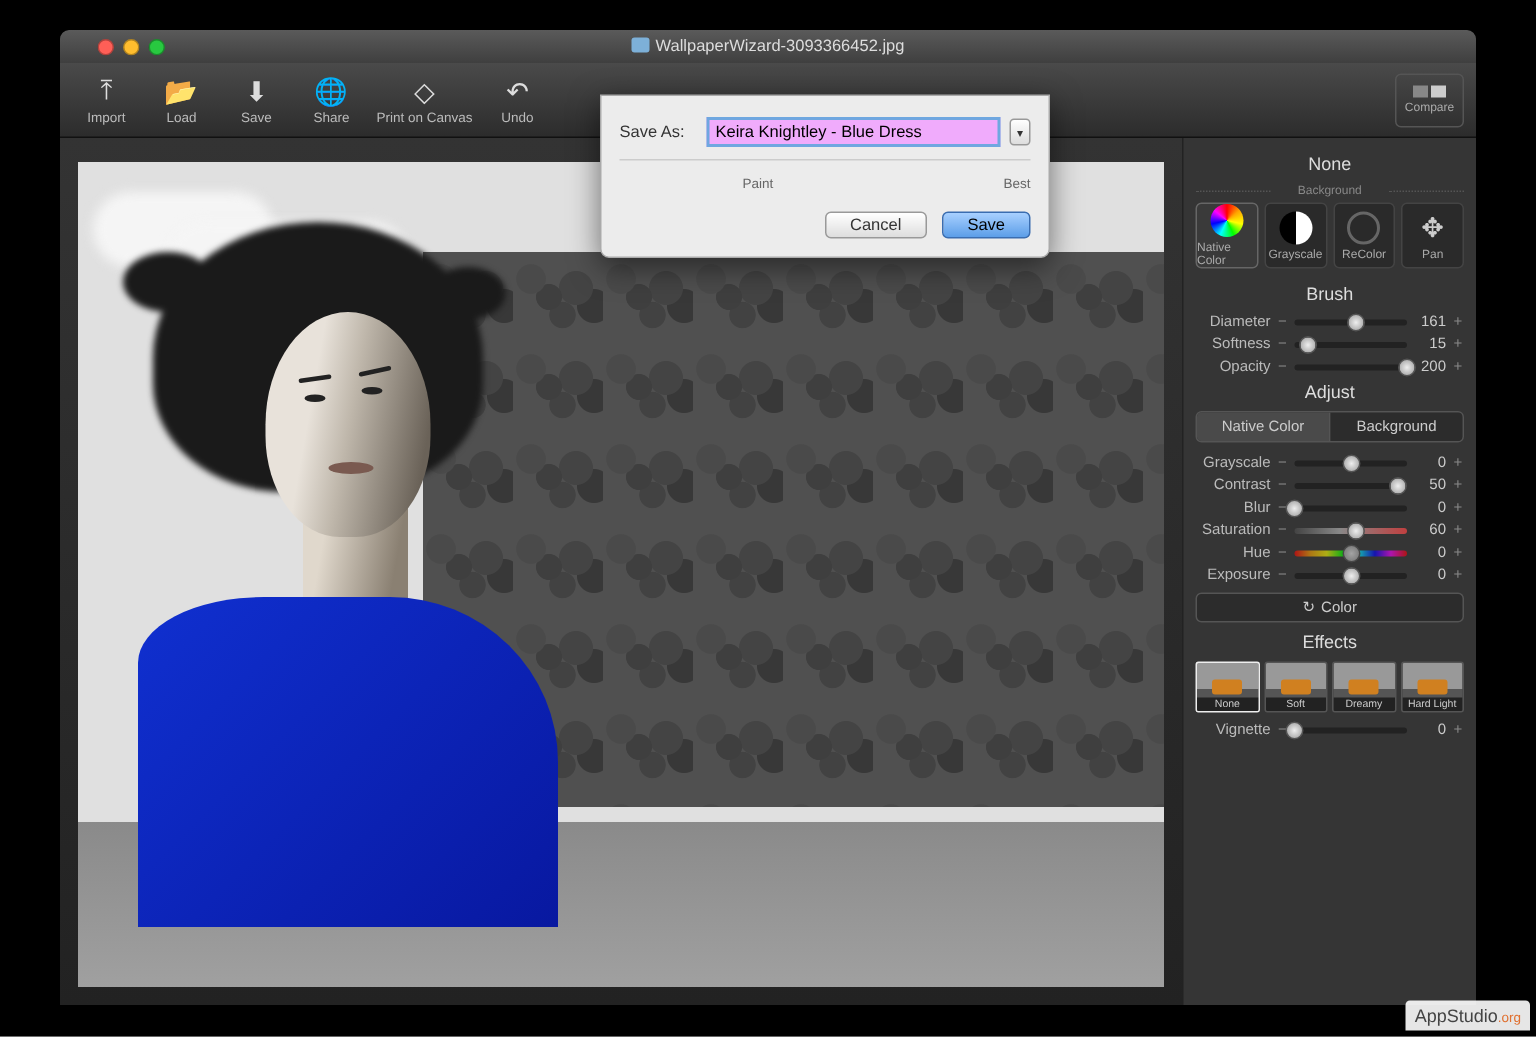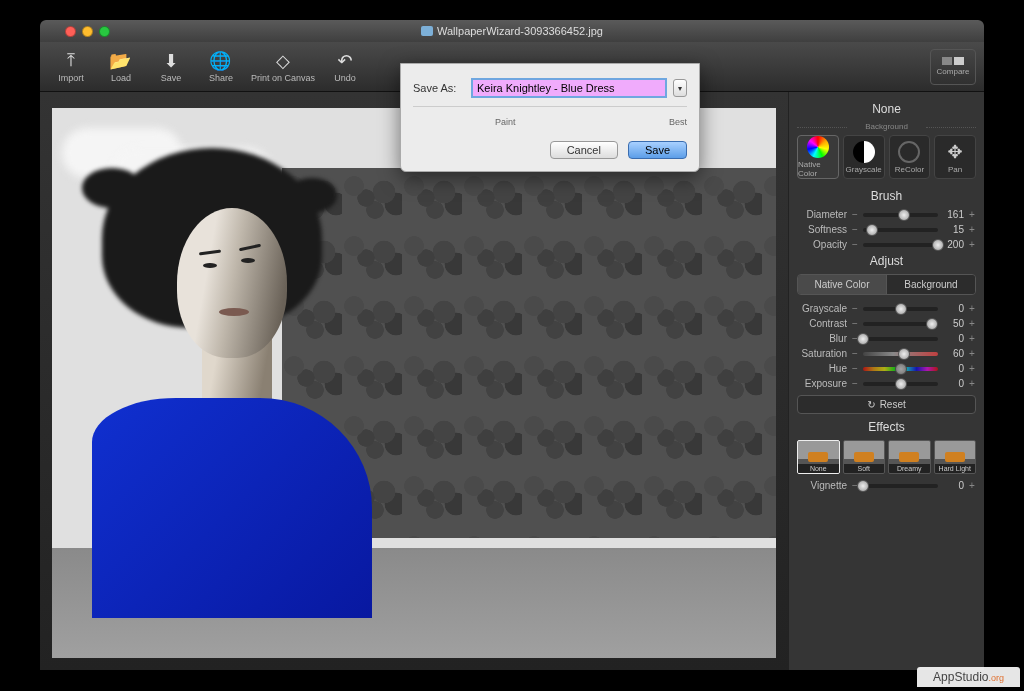--- a/index.html
+++ b/index.html
@@ -105,21 +105,21 @@
 .fmt-sel { width: 100px; border: 1px solid #999; border-radius: 3px; background: linear-gradient(#fff,#e0e0e0); padding: 1px 18px 1px 6px; position: relative; cursor: pointer; }
 .fmt-sel::after { content: "⌄"; position: absolute; right: 4px; top: -1px; font-size: 11px; color: #555; }
 .q-slider { flex: 1; position: relative; height: 18px; }
 .q-track { position: absolute; left: 0; right: 0; top: 4px; height: 6px; border: 1px solid #aaa; border-radius: 3px; background: linear-gradient(90deg, #d0d0d0, #f5f5f5); }
 .q-thumb { position: absolute; right: 4px; top: 0px; width: 12px; height: 14px; background: linear-gradient(#fff,#ccc); border: 1px solid #888; border-radius: 3px; }
 .q-labels { display: flex; justify-content: space-between; font-size: 9px; color: #666; margin: 2px 0 0 82px; }
 .dlg-buttons { display: flex; justify-content: flex-end; gap: 10px; margin-top: 14px; }
 .btn { padding: 2px 16px; border: 1px solid #999; border-radius: 4px; font-size: 11px; cursor: pointer; background: linear-gradient(#fff,#ddd); }
 .btn.primary { background: linear-gradient(#a8d0ff,#5c9ee8); border-color: #3a6db0; color: #000; }
 
-.watermark { position: absolute; right: 4px; bottom: 4px; background: rgba(255,255,255,0.9); color: #444; font-size: 12px; padding: 3px 16px; border-radius: 3px 3px 0 0; }
+.watermark { position: absolute; right: 4px; bottom: 4px; background: rgba(255,255,255,0.9); color: #444; font-size: 12px; padding: 3px 6px; border-radius: 3px 3px 0 0; }
 .watermark .org { color: #e07030; font-size: 9px; }
 </style>
 </head>
 <body>
 
 <div class="window">
 
   <div class="titlebar">
     <div class="traffic">
       <div class="tl red"></div>
@@ -292,21 +292,21 @@
           <span class="sl-label">Exposure</span>
           <span class="sl-minus">−</span>
           <div class="sl-track">
             <div class="sl-thumb" style="left:50%"></div>
           </div>
           <span class="sl-val">0</span>
           <span class="sl-plus">+</span>
         </div>
       <div class="reset">
           <span>↻</span>
-          <span>Reset</span>
+          <span>Color</span>
         </div>
 
       <div class="panel-title">Effects</div>
       <div class="fx-row">
         <div class="fx sel">
             <span class="fx-lbl">None</span>
           </div>
         <div class="fx">
             <span class="fx-lbl">Soft</span>
           </div>

